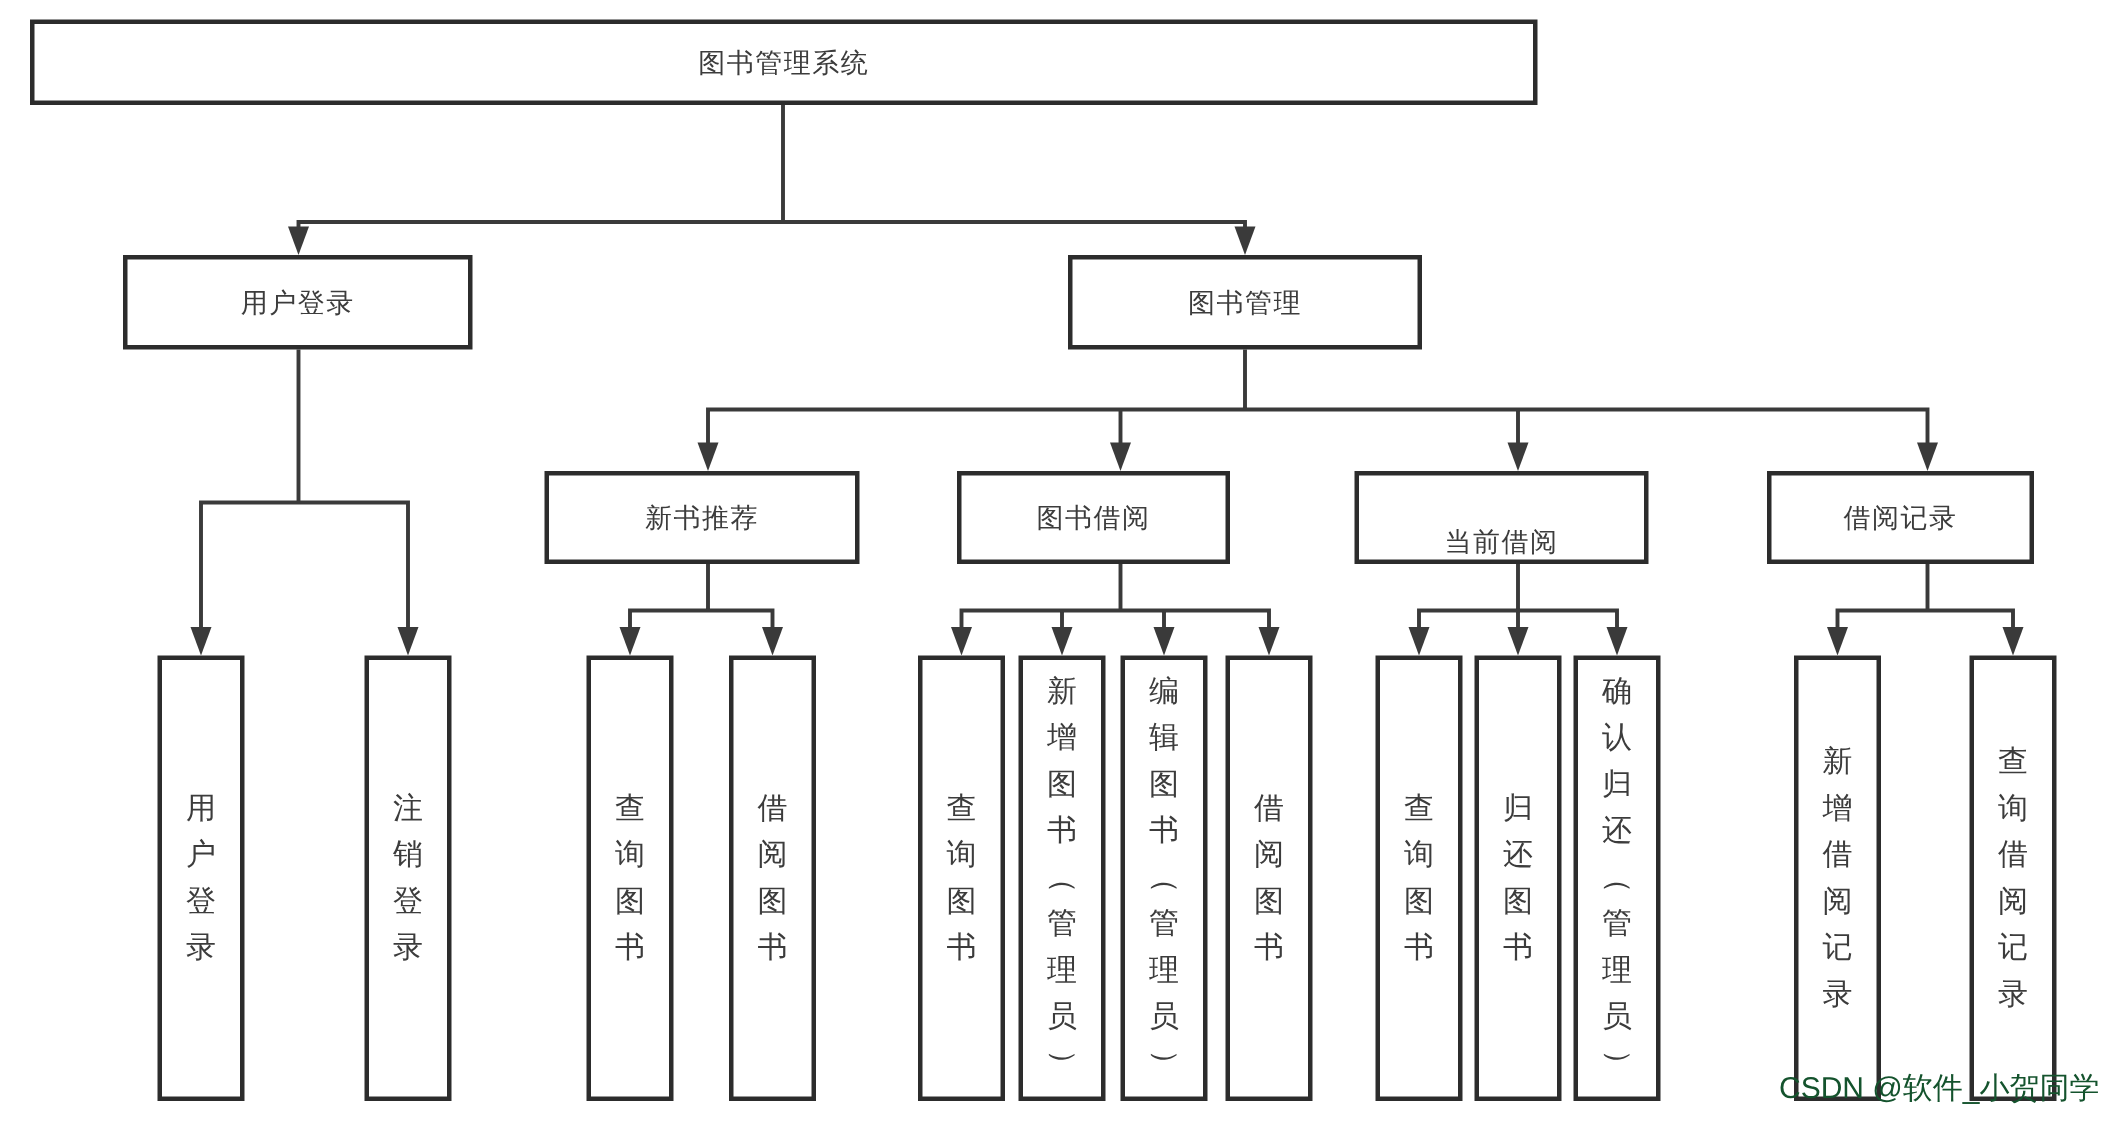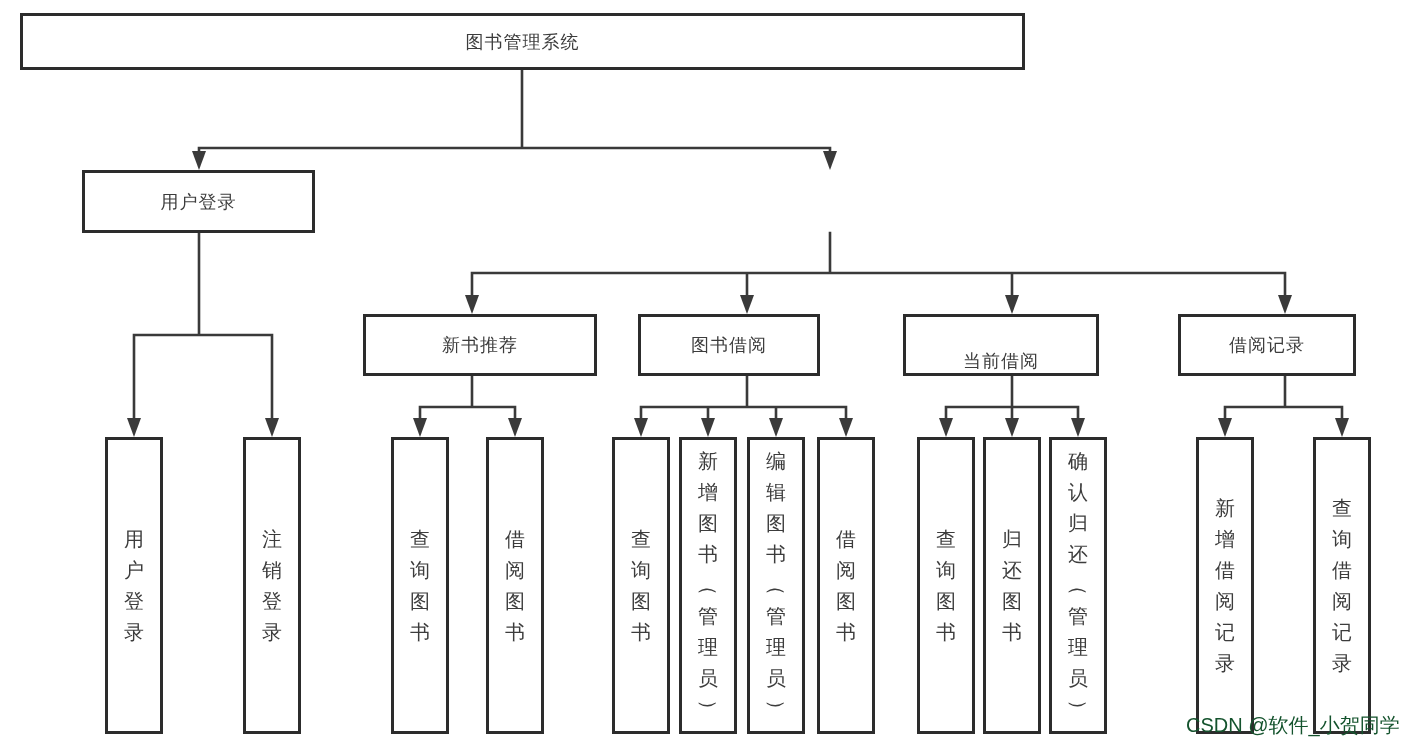--- a/index.html
+++ b/index.html
@@ -21,21 +21,21 @@
   }
   .hbox .label{font-size:18px;letter-spacing:1px;white-space:nowrap;}
   .vbox{width:58px;height:297px;top:437px;}
   .vbox .label{width:100%;}
   .vchar{display:block;width:100%;height:31px;line-height:31px;text-align:center;font-size:20px;}
   .vchar.rot{transform:rotate(90deg);}
   
   #n-root{left:20px;top:13px;width:1005px;height:57px;}
   #n-user-login-branch{left:82px;top:170px;width:233px;height:63px;}
   #n-book-mgmt{left:712px;top:170px;width:236px;height:63px;}
-  #n-new-book-rec{left:363px;top:314px;width:234px;height:62px;}
+  #n-new-book-rec{left:363px;top:314px;width:210px;height:62px;}
   #n-book-borrow{left:638px;top:314px;width:182px;height:62px;}
   #n-current-borrow{left:903px;top:314px;width:196px;height:62px;align-items:flex-end;}
   #n-borrow-records{left:1178px;top:314px;width:178px;height:62px;}
   #n-user-login{left:105px;}
   #n-logout{left:243px;}
   #n-query-books-1{left:391px;}
   #n-borrow-books-1{left:486px;}
   #n-query-books-2{left:612px;}
   #n-add-books{left:679px;}
   #n-edit-books{left:747px;}
@@ -84,20 +84,23 @@
       <polygon points="1342,437 1335,418 1349,418" fill="#3a3a3a"></polygon>
     </svg>
 
   <div class="box hbox" id="n-user-login-branch">
     <span class="label">用户登录</span>
   </div>
 
   <div class="box hbox" id="n-root">
     <span class="label">图书管理系统</span>
   </div>
+  <div class="box hbox" id="n-book-mgmt">
+    <span class="label">图书管理</span>
+  </div>
 
   <div class="box hbox" id="n-new-book-rec">
     <span class="label">新书推荐</span>
   </div>
   <div class="box hbox" id="n-book-borrow">
     <span class="label">图书借阅</span>
   </div>
   <div class="box hbox" id="n-current-borrow">
     <span class="label">当前借阅</span>
   </div>

